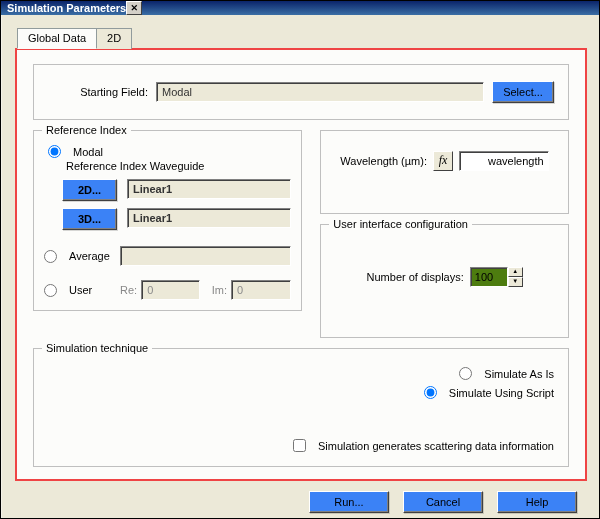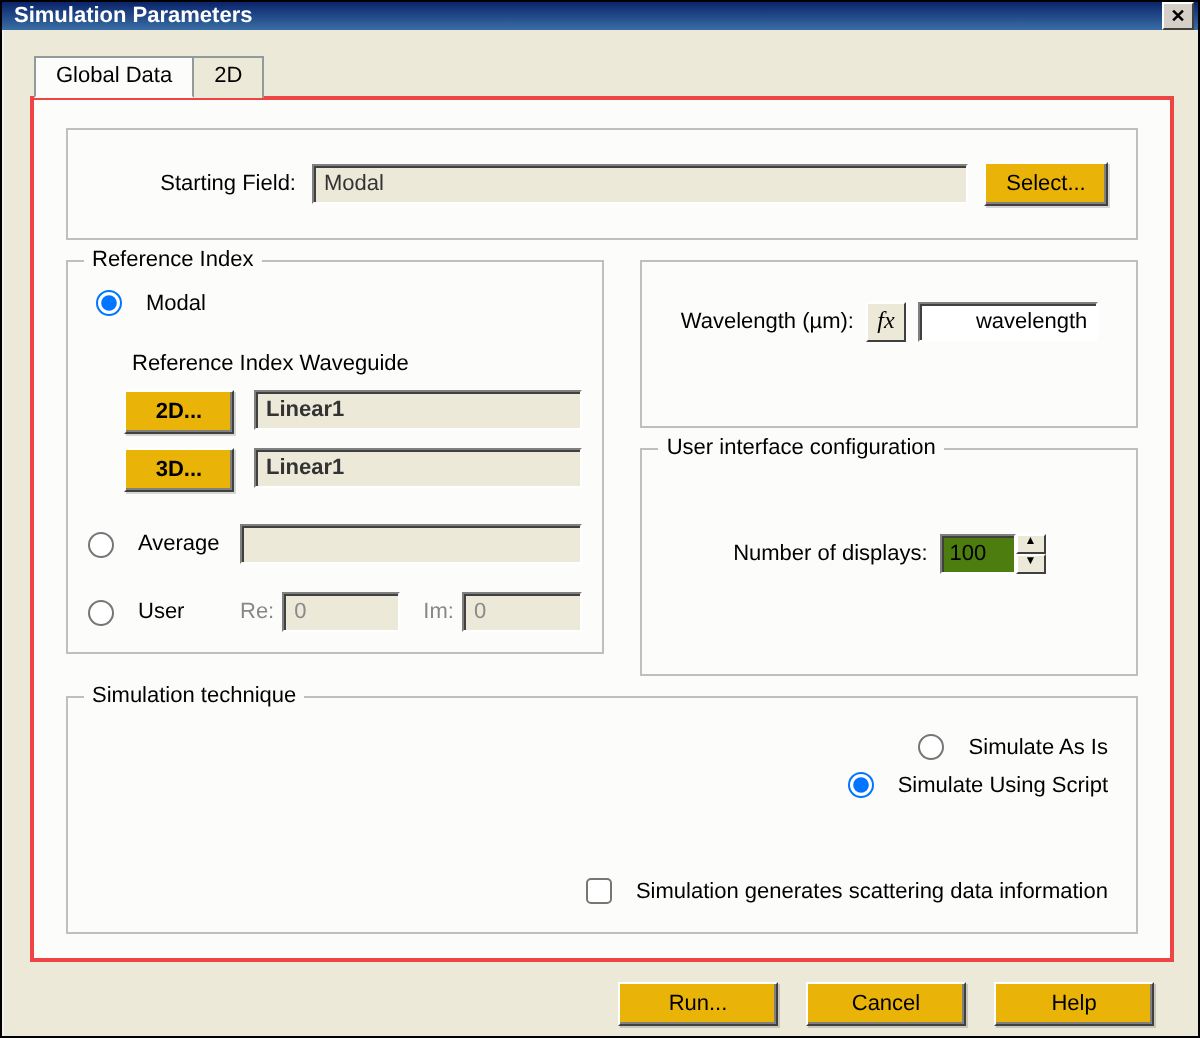--- a/index.html
+++ b/index.html
@@ -14,21 +14,21 @@
   .window {
     width:600px; height:519px;
     background: #ece9d8;
     border:1px solid #000;
     display:flex; flex-direction:column;
     box-shadow: inset 1px 1px 0 #f4f2e8;
   }
   .titlebar {
     background: linear-gradient(#0a246a,#3a6ea5);
     color:#fff;
-    display:flex; align-items:center; justify-content:space-between;
+    display:flex; align-items:center; justify-content:flex-start;
     height:17px; padding:0 2px 0 6px;
     font-weight:bold;
   }
   .close-btn {
     width:16px; height:14px;
     background:#d4d0c8;
     border:1px solid #fff;
     border-right-color:#404040; border-bottom-color:#404040;
     color:#000; font-family:Arial; font-size:9px; font-weight:bold;
     line-height:12px; text-align:center;
@@ -82,21 +82,21 @@
     box-shadow: inset 1px 1px 0 #404040;
     background:#ece9d8;
     height:20px; line-height:18px;
     padding:0 5px;
     color:#333;
   }
   .sunken.white { background:#fff; color:#000;padding-left:28px; }
   .sunken.disabled { color:#8a8a8a; }
   
   .btn {
-    background:#eab308;
+    background:#3b82f6;
     border:1px solid #404040;
     border-top-color:#fff; border-left-color:#fff;
     box-shadow: inset -1px -1px 0 #808080, 1px 1px 0 rgba(0,0,0,.15);
     padding:2px 6px;
     height:22px; line-height:16px;
     text-align:center;
     cursor:default;
   }
   .btn.wide { width:80px; }
   .row { display:flex; align-items:center; gap:8px; }
@@ -180,21 +180,21 @@
 
         <div class="leftcol">
           <div class="group" style="height:100%;">
             <span class="legend">Reference Index</span>
 
             <label class="row" style="margin-left:4px;">
               <input type="radio" name="refidx" checked="" style="">
               <span>Modal</span>
             </label>
             <div class="ref-indent">
-              <div style="margin:18px 0 2px 4px;">Reference Index Waveguide</div>
+              <div style="margin:2px 0 2px 4px;">Reference Index Waveguide</div>
               <div class="ref-row">
                 <div class="btn">2D...</div>
                 <div class="sunken">Linear1</div>
               </div>
               <div class="ref-row">
                 <div class="btn">3D...</div>
                 <div class="sunken">Linear1</div>
               </div>
             </div>
 

